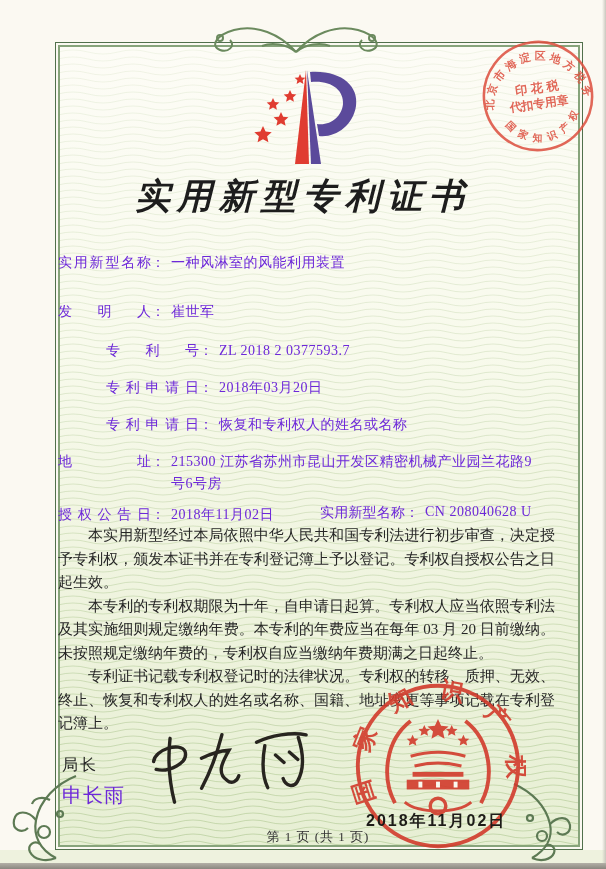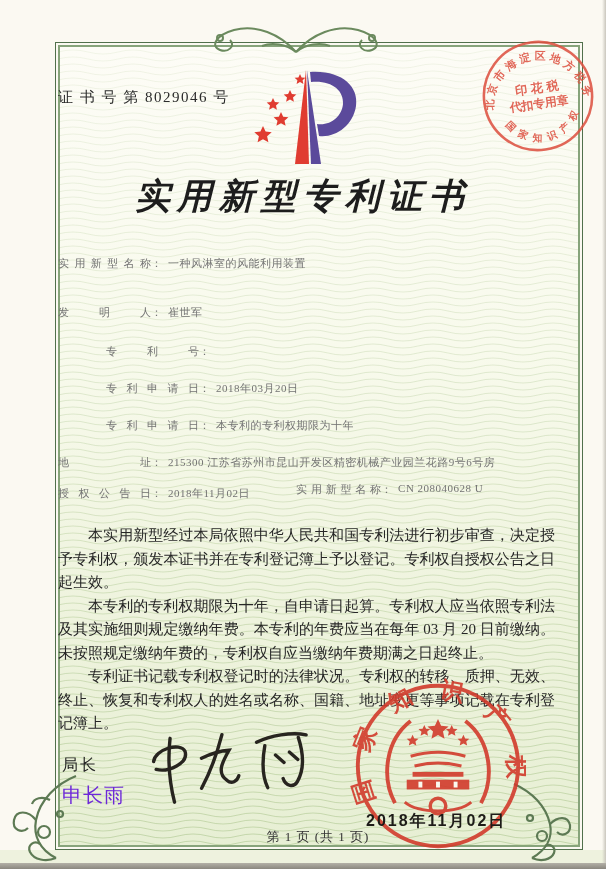--- a/index.html
+++ b/index.html
@@ -10,21 +10,21 @@
   .frame-inner{position:absolute;inset:2px;border:2px solid #87a47b;background:linear-gradient(180deg,#fdfcf6 0%,#f8faec 38%,#eef3dd 72%,#e7efd4 100%);}
   .guilloche{position:absolute;left:58px;top:46px;z-index:2;pointer-events:none;}
   .below-frame{position:absolute;left:0;right:0;top:850px;bottom:0;background:#eef2de;z-index:0;}
   .photo-edge-bottom{position:absolute;left:0;right:0;bottom:0;height:6px;background:linear-gradient(180deg,#b3b0a7,#8a877f);z-index:30;}
   .photo-edge-right{position:absolute;top:0;bottom:0;right:0;width:4px;background:linear-gradient(90deg,rgba(180,177,168,0),#c9c6bd);z-index:30;}
 
   .cert-number{position:absolute;left:58px;top:88px;font-size:15px;letter-spacing:1.5px;color:#2b2b2b;z-index:5;}
   .logo{position:absolute;left:243px;top:64px;z-index:5;}
   .title{position:absolute;left:0;right:0;top:173px;text-align:center;font-size:35px;font-weight:bold;letter-spacing:7px;color:#1d1d1d;z-index:5;font-style:italic;}
 
-  .fields{position:absolute;left:58px;top:252px;width:486px;font-size:11px;color:#737373;z-index:5;}
+  .fields{position:absolute;left:58px;top:252px;width:486px;font-size:14px;color:#6d28d9;z-index:5;}
   .frow{display:flex;line-height:22px;}
   .flabel{display:inline-block;width:93px;text-align:justify;text-align-last:justify;flex:none;}
   .fcolon{flex:none;margin-right:6px;}
   .fvalue{letter-spacing:.5px;}
   .mb1{margin-bottom:27px;} .mb2{margin-bottom:17px;} .mb3{margin-bottom:15px;margin-left:48px;} .mb4{margin-bottom:9px;}
   .grant-row{display:flex;}
   .grant-no{margin-left:46px;display:flex;}
 
   .body-text{position:absolute;left:58px;top:524px;width:497px;font-size:15px;line-height:23.5px;text-align:justify;color:#262626;z-index:5;}
   .body-text p{margin:0;text-indent:2em;}
@@ -190,21 +190,20 @@
   <svg class="ornament" style="left:506px;top:782px;transform:scaleX(-1);" width="72" height="82" viewBox="0 0 72 82">
     <g stroke="#5d7a54" fill="none" stroke-width="2.2">
       <path d="M64,2 C46,10 32,24 28,42 C25,56 32,68 46,76"></path>
       <path d="M28,42 C20,34 10,34 8,43 C7,52 16,55 21,50"></path>
       <path d="M46,76 C37,80 27,78 24,71 C22,65 28,61 33,64"></path>
       <circle cx="36" cy="54" r="5"></circle>
         <circle cx="48" cy="36" r="3"></circle>
     </g>
   </svg>
 
-  <div class="cert-number">证 书 号 第 8029046 号</div>
 
   <svg class="logo" width="122" height="106" viewBox="0 0 122 106">
     <g fill="#e03c31">
       <path d="M20 62 l2.6 5.6 6.1.6 -4.6 4.1 1.3 6 -5.4-3.1 -5.4 3.1 1.3-6 -4.6-4.1 6.1-.6 Z"></path>
       <path d="M38 48 l2.2 4.7 5.2.5 -3.9 3.5 1.1 5.1 -4.6-2.6 -4.6 2.6 1.1-5.1 -3.9-3.5 5.2-.5 Z"></path>
       <path d="M30 34 l1.9 4 4.4.4 -3.3 3 .9 4.4 -3.9-2.2 -3.9 2.2 .9-4.4 -3.3-3 4.4-.4 Z"></path>
       <path d="M47 26 l1.9 4 4.4.4 -3.3 3 .9 4.4 -3.9-2.2 -3.9 2.2 .9-4.4 -3.3-3 4.4-.4 Z"></path>
       <path d="M57 10 l1.6 3.4 3.8.3 -2.8 2.6 .8 3.7 -3.4-1.9 -3.4 1.9 .8-3.7 -2.8-2.6 3.8-.3 Z"></path>
     </g>
     <path fill="#e03c31" d="M63 6 L66 100 L52 100 Z"></path>
@@ -221,30 +220,31 @@
       <span class="fvalue">一种风淋室的风能利用装置</span>
     </div>
     <div class="frow mb2">
       <span class="flabel">发明人</span>
         <span class="fcolon">：</span>
       <span class="fvalue">崔世军</span>
     </div>
     <div class="frow mb3">
       <span class="flabel">专利号</span>
         <span class="fcolon">：</span>
+      <span class="fvalue">ZL 2018 2 0377593.7</span>
     </div>
     <div class="frow mb3">
       <span class="flabel">专利申请日</span>
         <span class="fcolon">：</span>
       <span class="fvalue">2018年03月20日</span>
     </div>
     <div class="frow mb3">
       <span class="flabel">专利申请日</span>
         <span class="fcolon">：</span>
-      <span class="fvalue">本专利的专利权期限为十年</span>
+      <span class="fvalue">恢复和专利权人的姓名或名称</span>
     </div>
     <div class="frow mb4">
       <span class="flabel">地址</span>
         <span class="fcolon">：</span>
       <span class="fvalue" style="width:372px;">215300 江苏省苏州市昆山开发区精密机械产业园兰花路9号6号房</span>
     </div>
     <div class="grant-row">
       <div class="frow">
         <span class="flabel">授权公告日</span>
           <span class="fcolon">：</span>

